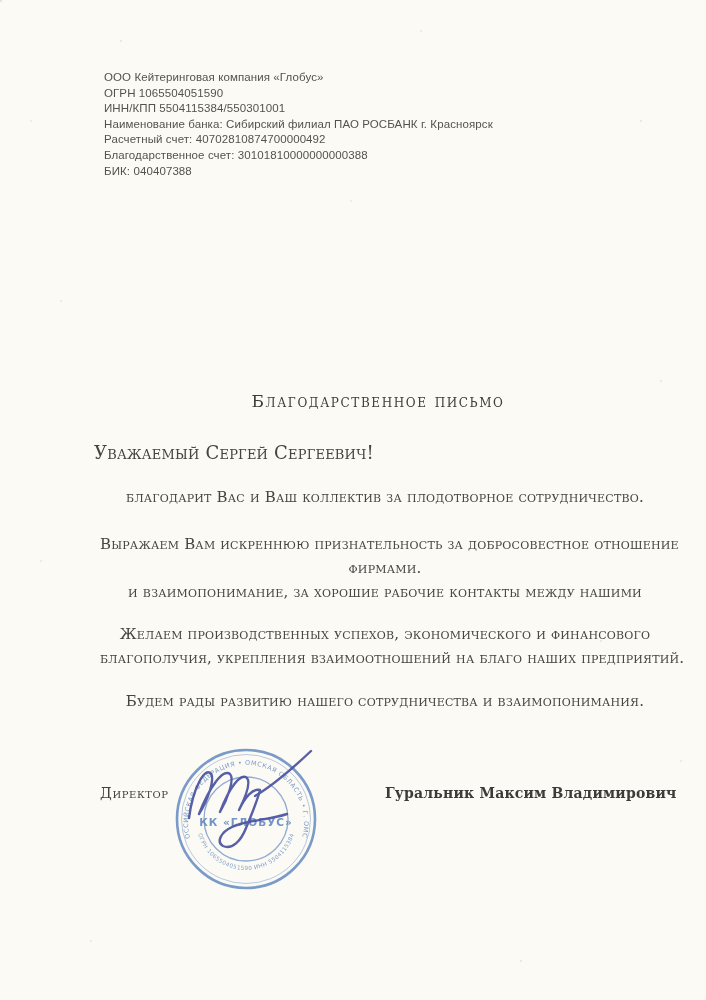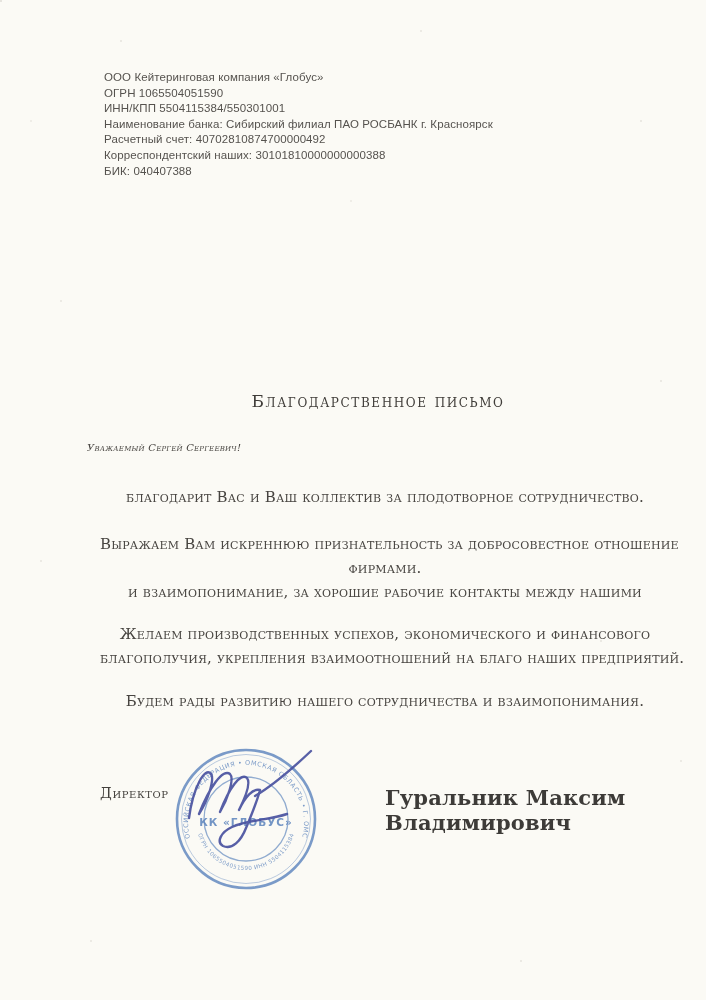--- a/index.html
+++ b/index.html
@@ -44,53 +44,53 @@
     font-size: 13px; font-weight: 600; color: #4c4946;
   }
   .doc-title {
     position: absolute; left: 100px; top: 391px; width: 556px;
     text-align: center;
     font-variant: small-caps;
     font-size: 17px; letter-spacing: 1.6px; color: #403d39;
   }
   .body-text .line, .salutation, .para { font-variant: small-caps; }
   .salutation {
-    position: absolute; left: 87px; top: 442px;
-    font-size: 10px; letter-spacing: .2px; font-style: italic;
+    position: absolute; left: 94px; top: 442px;
+    font-size: 18px; letter-spacing: .2px;
   }
   .para { position: absolute; left: 100px; width: 570px; font-size: 15px; line-height: 24px; letter-spacing: .2px; }
   .para .line { white-space: nowrap; text-align: center; }
   .para-1 { top: 485px; }
   .para-2 { top: 532px; }
   .para-3 { top: 622px; }
   .para-4 { top: 689px; }
   .sig-role {
     position: absolute; left: 100px; top: 785px;
     font-variant: small-caps; font-size: 14.5px; letter-spacing: .6px; color: #44413d;
   }
   .sig-name {
     position: absolute; left: 385px; top: 785px;
-    font-size: 21px; font-weight: 700; color: #3d3b38; letter-spacing: .2px;
+    font-size: 14px; font-weight: 700; color: #3d3b38; letter-spacing: .2px;
   }
   .stamp { position: absolute; left: 172px; top: 744px; width: 148px; height: 150px; opacity: .88; }
   .signature-ink { position: absolute; left: 175px; top: 740px; width: 175px; height: 115px; }
 </style>
 </head>
 <body>
 
 <div class="page">
   <div class="noise"></div>
 
   <div class="letterhead">
     <div>ООО Кейтеринговая компания «Глобус»</div>
     <div>ОГРН 1065504051590</div>
     <div>ИНН/КПП 5504115384/550301001</div>
     <div>Наименование банка: Сибирский филиал ПАО РОСБАНК г. Красноярск</div>
     <div>Расчетный счет: 40702810874700000492</div>
-    <div>Корреспондентский наших: 30101810000000000388</div>
+    <div>Благодарственное счет: 30101810000000000388</div>
     <div>БИК: 040407388</div>
   </div>
 
 
   <div class="doc-title">Благодарственное письмо</div>
 
   <div class="salutation">Уважаемый Сергей Сергеевич!</div>
 
   <div class="para para-1">
     <div class="line">благодарит Вас и Ваш коллектив за плодотворное сотрудничество.</div>

